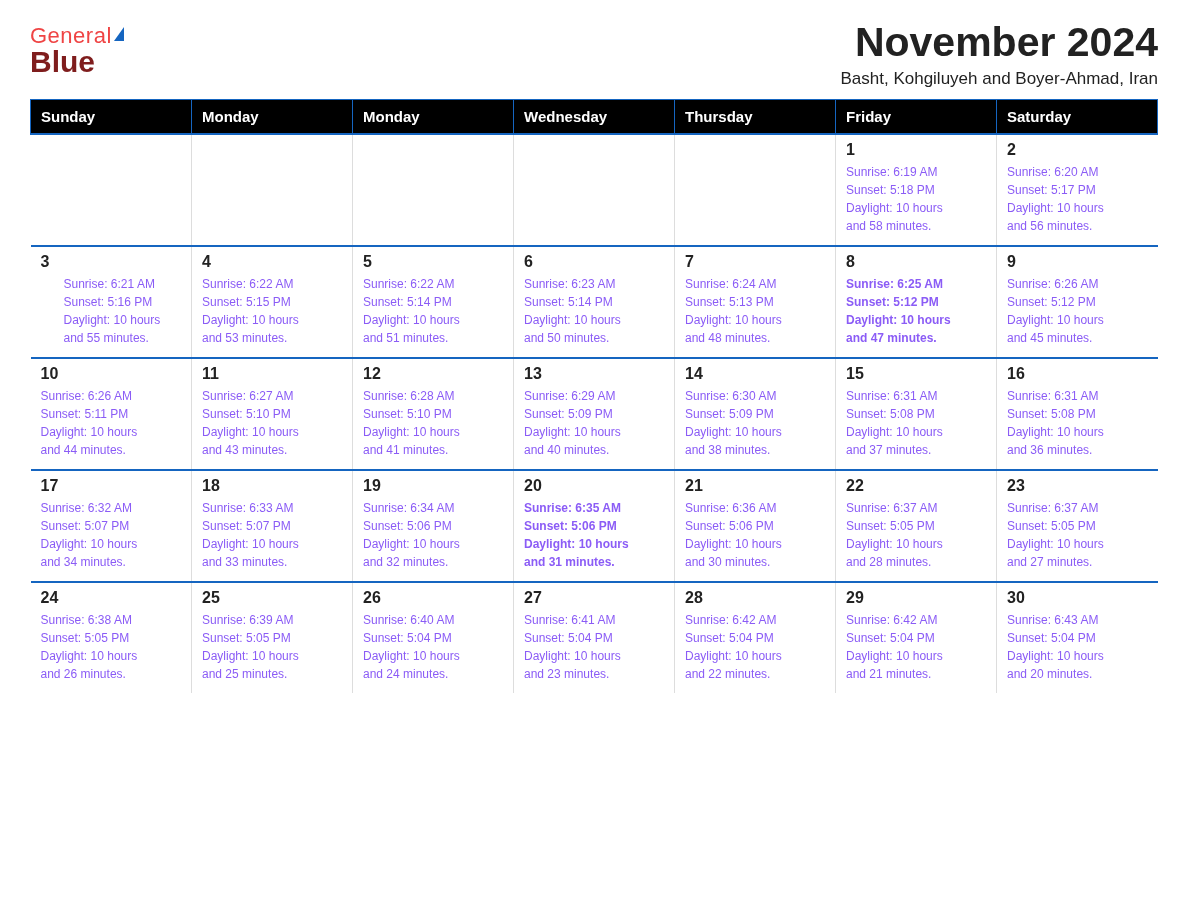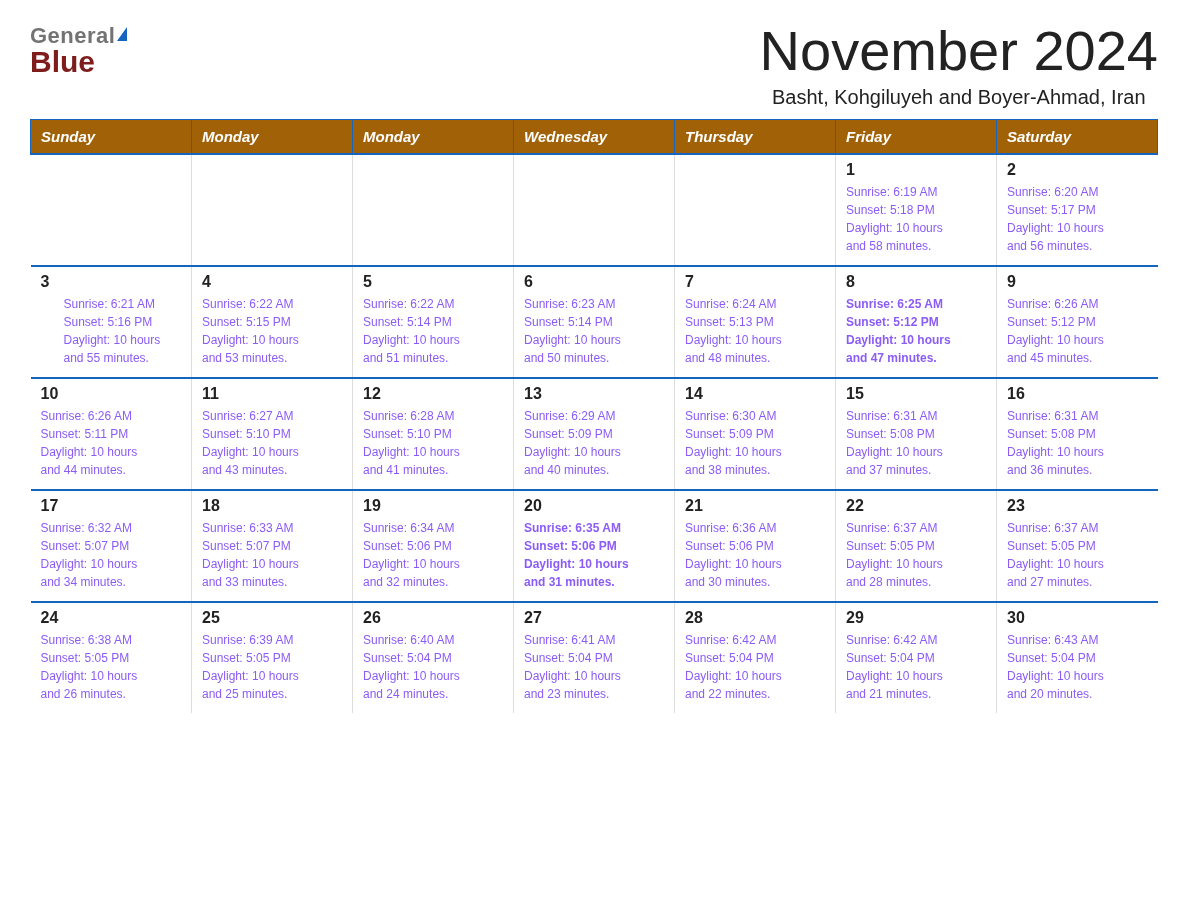--- a/index.html
+++ b/index.html
@@ -18,22 +18,22 @@
       margin-bottom: 10px;
     }
     .logo {
       display: flex;
       flex-direction: column;
       align-items: flex-start;
       padding-top: 5px;
     }
     .logo-general {
       font-size: 22px;
-      font-weight: bold;
-      color: #737373;
+      font-weight: normal;
+      color: #ef4444;
       letter-spacing: 0.5px;
       line-height: 1;
     }
     .logo-blue {
       font-size: 30px;
       font-weight: bold;
       color: #7f1d1d;
       line-height: 1;
     }
     .logo-triangle {
@@ -44,39 +44,38 @@
       border-bottom: 14px solid #1565c0;
       vertical-align: middle;
       margin-left: 2px;
       position: relative;
       top: -2px;
     }
     .title-block {
       text-align: right;
     }
     .main-title {
-      font-size: 56px;
-      font-weight: normal;
+      font-size: 41px;
+      font-weight: bold;
       color: #222;
       line-height: 1.1;
     }
     .subtitle {
-      font-size: 20px;
+      font-size: 17px;
       color: #222;
       margin-top: 4px;
       text-align: center;
     }
     .calendar {
       width: 100%;
       border-collapse: collapse;
       margin-top: 10px;
     }
     .calendar thead tr {
-      background-color: #a16207;
-      font-style: italic;
+      background-color: #000000;
     }
     .calendar thead th {
       color: #fff;
       font-size: 15px;
       font-weight: bold;
       padding: 8px 10px;
       text-align: left;
       border: 1px solid #1565c0;
     }
     .calendar tbody tr {

